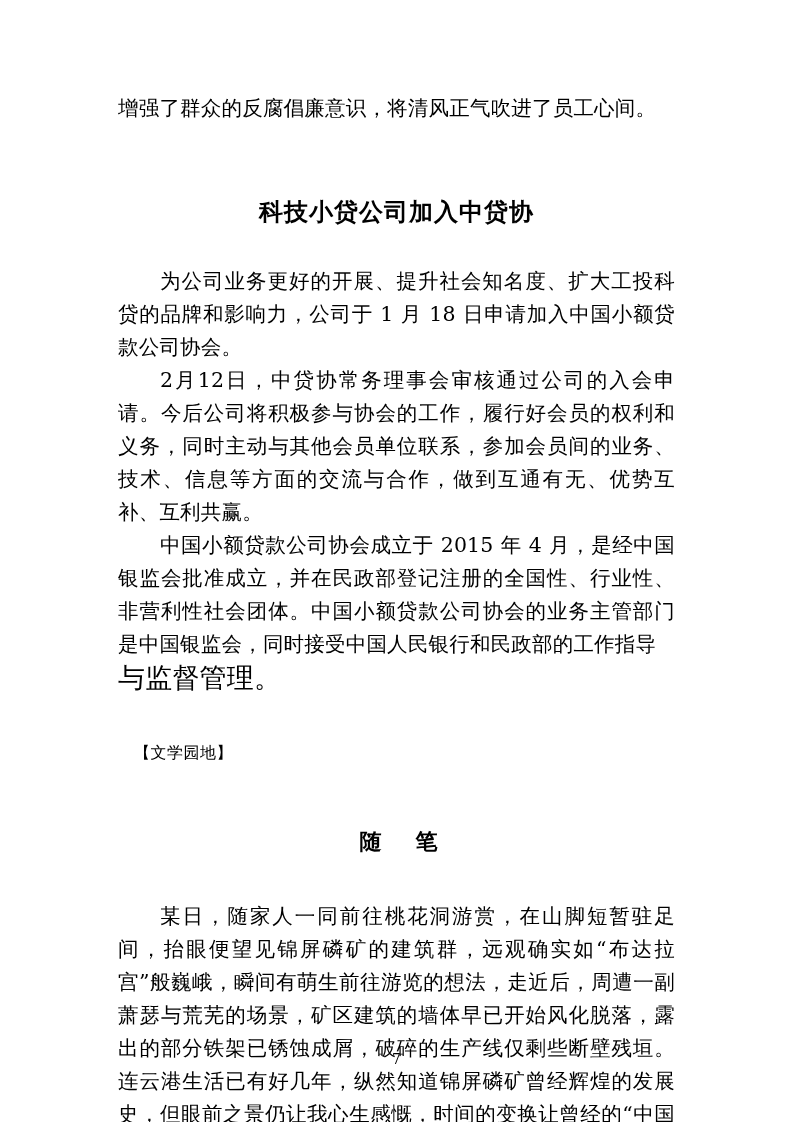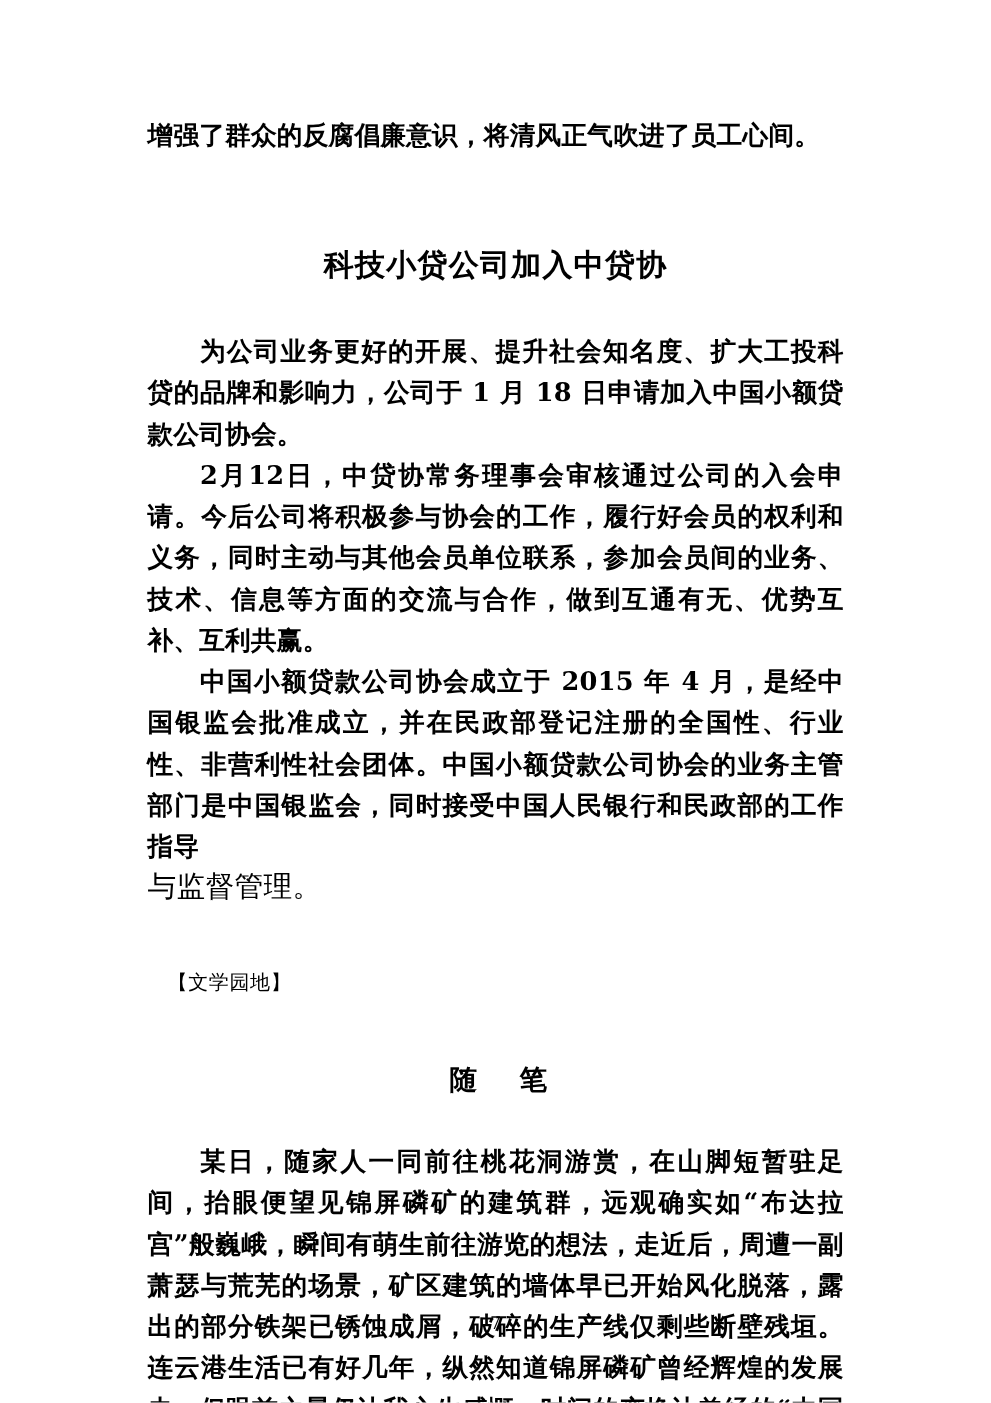--- a/index.html
+++ b/index.html
@@ -23,21 +23,20 @@
     box-sizing: border-box;
     padding: 92px 118px 40px 118px;
   }
   .para {
     font-size: 20.5px;
     line-height: 33px;
     text-align: justify;
     text-justify: inter-ideograph;
     margin: 0;
     letter-spacing: 0.2px;
-    font-weight: bold;
   }
   .indent {
     text-indent: 2.05em;
   }
   .right {
     text-align: right;
     margin: 0;
     font-size: 20.5px;
     line-height: 33px;
   }
@@ -53,35 +52,35 @@
     font-size: 16px;
     font-weight: normal;
     line-height: 34px;
     margin: 16px;
     letter-spacing: 0.5px;
   }
   .essay-title {
     text-align: center;
     font-size: 22px;
     line-height: 34px;
-    margin: 6px;
+    margin: 16px;
     letter-spacing: 6px;
     padding-left: 30px;
     padding-right: 20px;
   }
   .sp-1 { height: 22px; }
   .sp-2 { height: 30px; }
   .sp-3 { height: 18px; }
   .sp-4 { height: 26px; }
   .sp-5 { height: 22px; }
   .sp-6 { height: 26px; }
   .tail-line {
     display: flex;
     justify-content: space-between;
-    font-size: 23px;
+    font-size: 27px;
     line-height: 33px;
   }
   .tail-line .left-part { letter-spacing: 0.2px; }
   .page-number {
     position: absolute;
     left: 0;
     right: 0;
     bottom: 55px;
     text-align: center;
     font-size: 14px;

